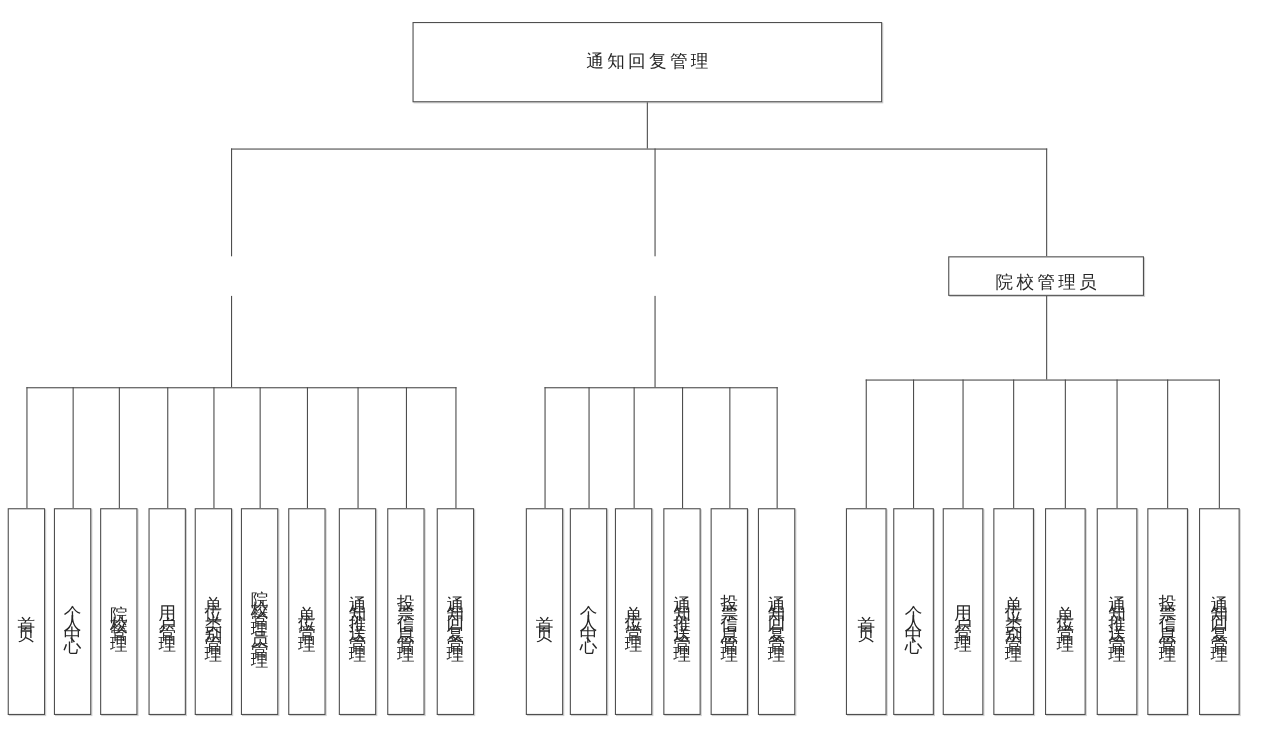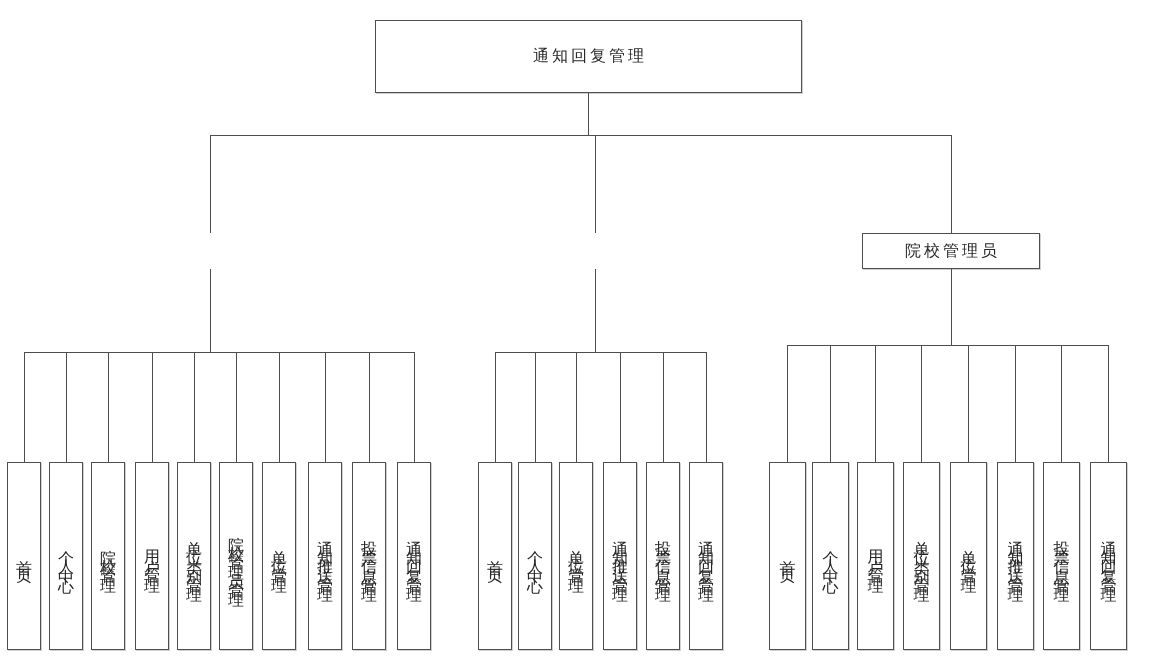--- a/index.html
+++ b/index.html
@@ -23,21 +23,21 @@
   }
   .node.hbox {
     font-size: 16px;
     letter-spacing: 3px;
     text-indent: 3px; 
     box-shadow: 1px 1px 0 rgba(120,120,120,0.35);
   }
   .node.root  { left:375px; top:20px;  width:427px; height:73px; }
   .node.admin { left:103px; top:233px; width:214px; height:36px; }
   .node.user  { left:518px; top:233px; width:153px; height:36px; }
-  .node.college { left:862px; top:233px; width:178px; height:36px; }
+  .node.college { left:862px; top:233px; width:178px; height:36px;align-items:flex-end; }
   .node.leaf {
     top: 462px;
     height: 188px;
     font-size: 16px;
     box-shadow: 1px 1px 0 rgba(120,120,120,0.35);
   }
   .leaf span {
     writing-mode: vertical-lr;
     text-orientation: upright;
     letter-spacing: 0.58em;

